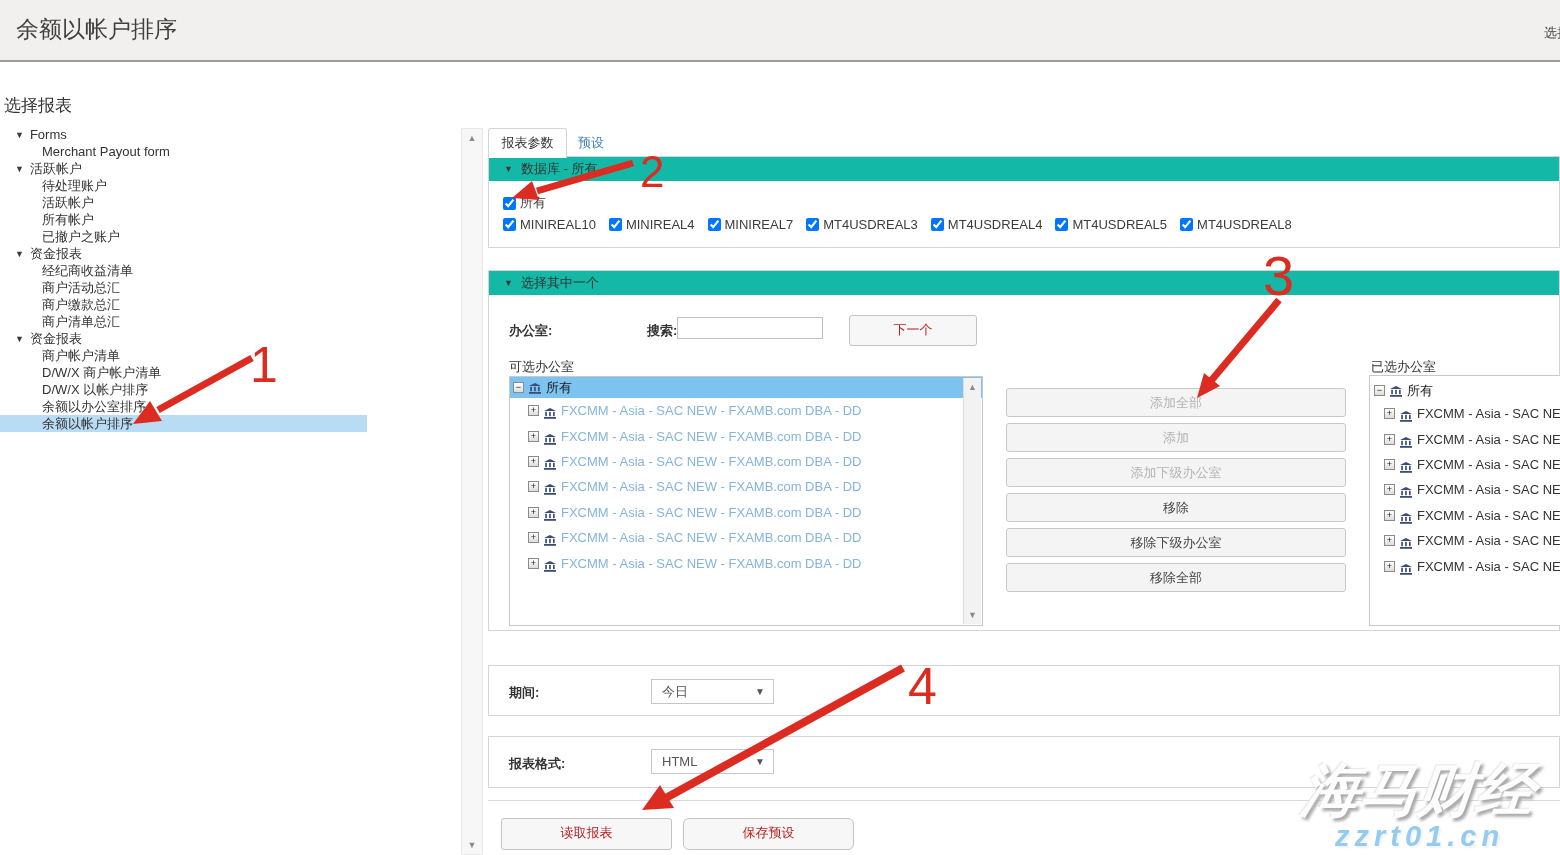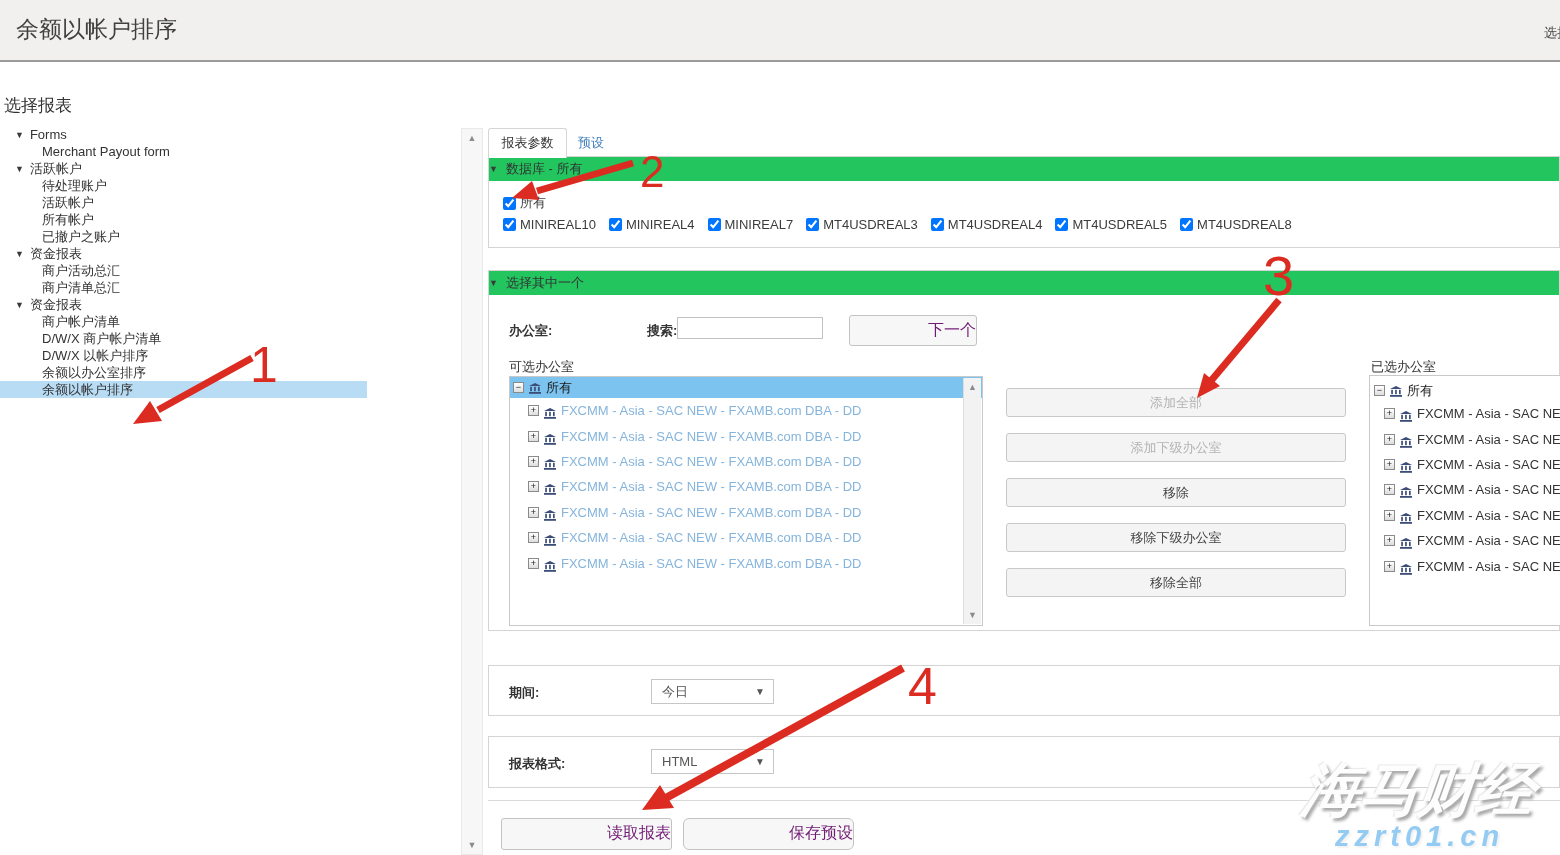--- a/index.html
+++ b/index.html
@@ -26,51 +26,51 @@
   .vsb .sup,.vsb .sdn{position:absolute;left:0;width:100%;text-align:center;font-size:9px;color:#8b8b8b;line-height:14px;}
   .vsb .sup{top:2px;} .vsb .sdn{bottom:2px;}
   .treesb{left:461px;top:128px;width:20px;height:725px;}
 
   
   .tab-active{position:absolute;left:488px;top:128px;width:77px;height:29px;background:#fff;border:1px solid #d5d5d5;border-bottom:none;border-radius:3px 3px 0 0;font-size:13px;color:#333;text-align:center;line-height:28px;z-index:2;}
   .tab-link{position:absolute;left:578px;top:134px;font-size:13px;color:#3f7fbf;cursor:pointer;}
 
   
   .box{position:absolute;left:488px;width:1072px;background:#fff;border:1px solid #d4d4d4;box-sizing:border-box;}
-  .bar{height:24px;background:#22c55e;font-size:13px;color:#333;line-height:24px;}
+  .bar{height:24px;background:#14b8a6;font-size:13px;color:#333;line-height:24px;padding-left:15px;}
   .bar .tri{font-size:9px;color:#3a3a3a;margin-right:8px;vertical-align:1px;}
 
   .box1{top:156px;height:92px;}
   .allrow{position:absolute;left:14px;top:37px;}
   .dbrow{position:absolute;left:14px;top:60px;display:flex;gap:13px;}
   .ckl{display:flex;align-items:center;gap:4px;font-size:13px;color:#3c3c3c;white-space:nowrap;}
   .ckl input{width:13px;height:13px;margin:0;}
 
   .box2{top:270px;height:361px;}
   .flabel{position:absolute;font-size:13px;color:#333;font-weight:bold;}
   .lbl{position:absolute;font-size:13px;color:#333;}
   .sinput{position:absolute;left:188px;top:46px;width:146px;height:22px;border:1px solid #c2c2c2;font-size:13px;padding:0 4px;box-sizing:border-box;}
-  .btn{background:#f7f7f7;border:1px solid #c3c3c3;border-radius:3px;font-size:16px;color:#701a75;text-align:right;cursor:pointer;}
+  .btn{background:#f7f7f7;border:1px solid #c3c3c3;border-radius:3px;font-size:13px;color:#b91c1c;text-align:center;cursor:pointer;}
   .nextbtn{position:absolute;left:360px;top:44px;width:126px;height:29px;line-height:27px;}
 
   .listbox{position:absolute;left:20px;top:105px;width:474px;height:250px;border:1px solid #c9c9c9;box-sizing:border-box;overflow:hidden;background:#fff;}
   .rootrow{height:21px;display:flex;align-items:center;gap:5px;padding-left:3px;font-size:13px;color:#1a1a1a;}
   .rootrow.hl{background:#7dc3ef;}
   .orow{height:25.4px;display:flex;align-items:center;gap:5px;padding-left:18px;}
   .orow a{font-size:13px;color:#85b4dc;text-decoration:none;white-space:nowrap;}
   .selbox .orow{padding-left:14px;}
   .selbox .orow a{color:#333;}
   .exp{display:inline-block;width:9px;height:9px;border:1px solid #8a8a8a;background:linear-gradient(#fff,#ddd);font-size:9px;line-height:8px;text-align:center;color:#222;flex:0 0 auto;}
   .exp.plus::after{content:"+";}
   .exp.minus::after{content:"−";}
   .bicon{flex:0 0 auto;display:inline-block;width:12px;height:11px;}
   .listsb{right:1px;top:1px;width:17px;height:246px;border:none;border-left:1px solid #ddd;background:#f2f2f2;}
 
   .tcol{position:absolute;left:517px;top:117px;width:340px;}
-  .tbtn{width:340px;height:29px;line-height:27px;margin-bottom:16px;background:#f4f4f4;border:1px solid #c8c8c8;border-radius:3px;font-size:13px;color:#444;text-align:center;cursor:pointer;box-sizing:border-box;}
+  .tbtn{width:340px;height:29px;line-height:27px;margin-bottom:6px;background:#f4f4f4;border:1px solid #c8c8c8;border-radius:3px;font-size:13px;color:#444;text-align:center;cursor:pointer;box-sizing:border-box;}
   .tbtn.disabled{color:#b3b3b3;cursor:default;}
 
   .selbox{position:absolute;left:880px;top:104px;width:196px;height:251px;border:1px solid #c9c9c9;border-right:none;box-sizing:border-box;background:#fff;overflow:hidden;}
   .sellbl{position:absolute;left:882px;top:87px;font-size:13px;color:#333;}
   .selbox .rootrow{padding-left:4px;margin-top:4px;}
 
   .box3{top:665px;height:51px;}
   .box4{top:736px;height:52px;}
   .ddl{position:absolute;width:123px;height:25px;border:1px solid #c6c6c6;background:#fff;font-size:13px;color:#555;line-height:24px;padding-left:10px;box-sizing:border-box;cursor:pointer;}
   .ddl .arr{position:absolute;right:8px;top:0;font-size:10px;color:#555;}
@@ -110,23 +110,25 @@
       <div class="titem child"><span>待处理账户</span></div>
 
       <div class="titem child"><span>活跃帐户</span></div>
 
       <div class="titem child"><span>所有帐户</span></div>
 
       <div class="titem child"><span>已撤户之账户</span></div>
 
       <div class="titem parent"><span class="caret">▼</span><span>资金报表</span></div>
 
+      <div class="titem child"><span>经纪商收益清单</span></div>
 
       <div class="titem child"><span>商户活动总汇</span></div>
 
+      <div class="titem child"><span>商户缴款总汇</span></div>
 
       <div class="titem child"><span>商户清单总汇</span></div>
 
       <div class="titem parent"><span class="caret">▼</span><span>资金报表</span></div>
 
       <div class="titem child"><span>商户帐户清单</span></div>
 
       <div class="titem child"><span>D/W/X 商户帐户清单</span></div>
 
       <div class="titem child"><span>D/W/X 以帐户排序</span></div>
@@ -297,20 +299,21 @@
           </div>
         </div>
       <div class="vsb listsb">
         <div class="sup">▲</div>
         <div class="sdn">▼</div>
       </div>
     </div>
 
     <div class="tcol">
       <div class="tbtn disabled">添加全部</div>
+      <div class="tbtn disabled">添加</div>
       <div class="tbtn disabled">添加下级办公室</div>
       <div class="tbtn">移除</div>
       <div class="tbtn">移除下级办公室</div>
       <div class="tbtn">移除全部</div>
     </div>
 
     <div class="sellbl">已选办公室</div>
     <div class="selbox">
       <div class="rootrow">
         <span class="exp minus"></span>

